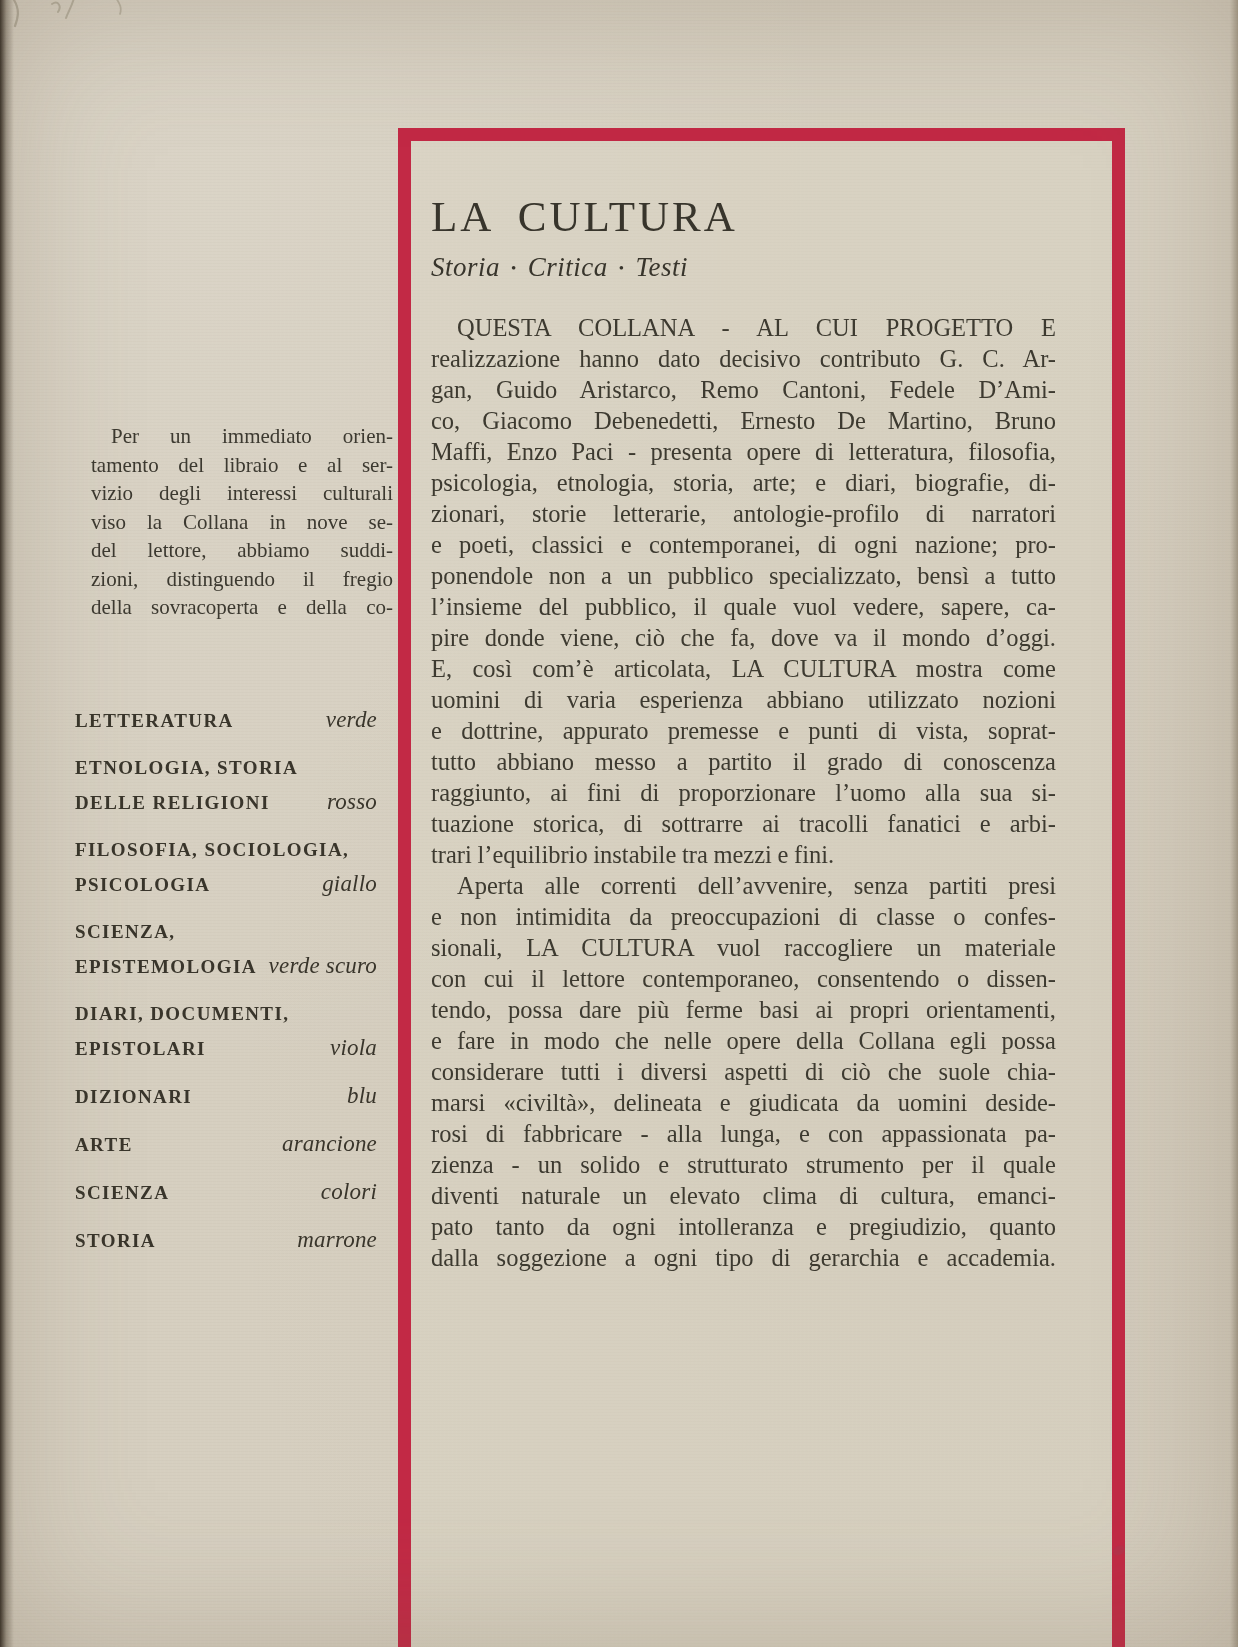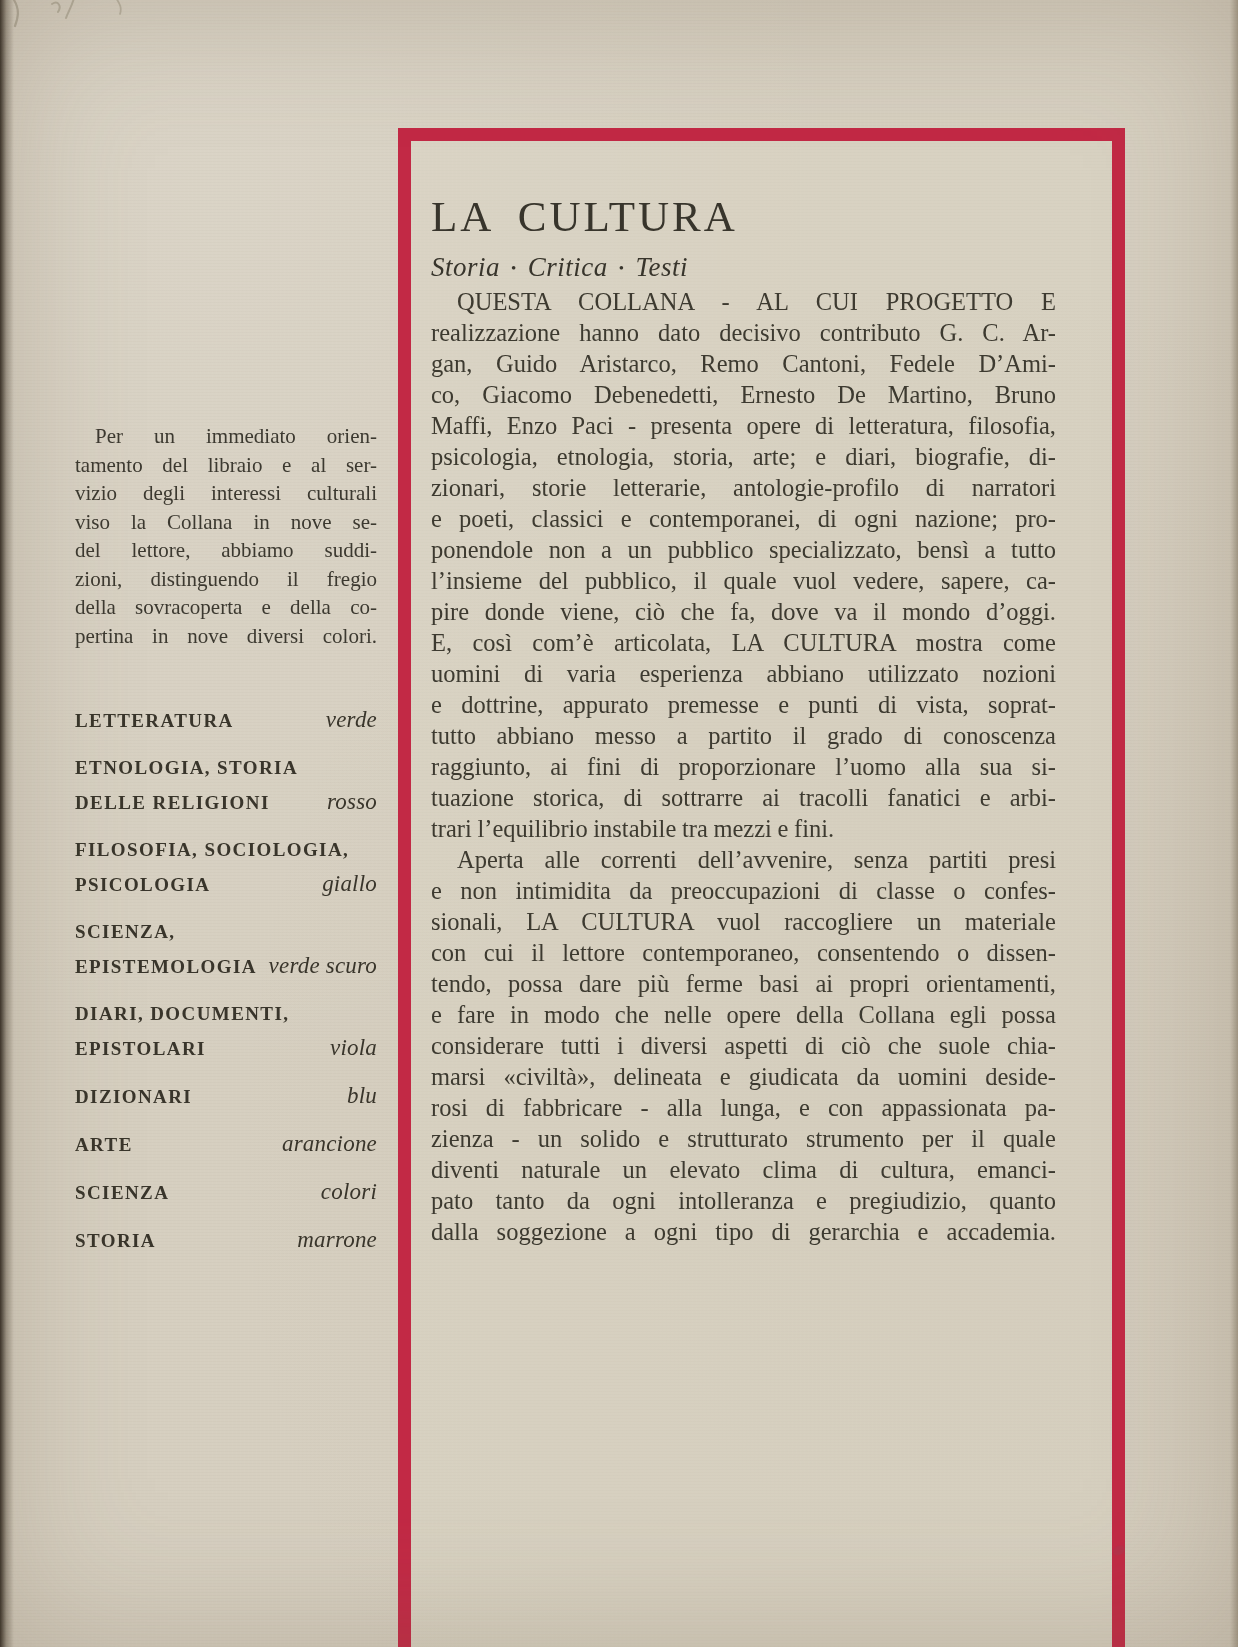--- a/index.html
+++ b/index.html
@@ -27,21 +27,21 @@
     background:linear-gradient(90deg, rgba(35,28,20,.9), rgba(55,45,32,.35) 45%, rgba(55,45,32,0));
   }
   .right-edge{
     position:absolute;right:0;top:0;bottom:0;width:8px;
     background:linear-gradient(270deg, rgba(95,82,60,.38), rgba(95,82,60,0));
   }
   .pencil{position:absolute;left:8px;top:-4px;opacity:.5;}
 
   
   .intro{
-    position:absolute;left:75px;top:422px;width:302px;
+    position:absolute;left:91px;top:422px;width:302px;
     font-size:21px;line-height:28.5px;color:#3c3930;
   }
   .intro .line{text-align:justify;text-align-last:justify;text-justify:inter-word;word-spacing:-1px;}
   .intro .line.first{text-indent:20px;}
 
   .sections{position:absolute;left:75px;top:703px;width:302px;color:#363228;}
   .section{margin-bottom:13px;}
   .section-line{line-height:34px;}
   .caps{
     font-size:19px;font-weight:bold;letter-spacing:1.4px;color:#39352b;
@@ -62,21 +62,21 @@
     font-size:43px;line-height:48px;color:#38352c;
     letter-spacing:3px;word-spacing:12px;
   }
   .subtitle{
     margin-top:8px;font-size:27px;line-height:36px;font-style:italic;
     letter-spacing:.5px;color:#38352c;
   }
   .subtitle .dot{
     font-style:normal;font-size:15px;vertical-align:3px;margin:0 11px;color:#38352c;
   }
-  .body-text{font-size:24.5px;line-height:31px;color:#3d3a30;}
+  .body-text{margin-top:26px;font-size:24.5px;line-height:31px;color:#3d3a30;}
   .body-line{text-align:justify;text-align-last:justify;text-justify:inter-word;word-spacing:-.5px;}
   .body-line.indent{text-indent:26px;}
   .body-line.no-flush{text-align-last:left;}
 
   .red-speck{
     position:absolute;left:1113px;top:1546px;width:12px;height:9px;
     background:#b5314b;border-radius:60% 40% 55% 45%;transform:rotate(-22deg);opacity:.92;
   }
 </style>
 </head>
@@ -94,21 +94,20 @@
 </svg>
 
 <div class="intro" id="intro-host">
     <div class="line first">Per un immediato orien-</div>
     <div class="line">tamento del libraio e al ser-</div>
     <div class="line">vizio degli interessi culturali</div>
     <div class="line">viso la Collana in nove se-</div>
     <div class="line">del lettore, abbiamo suddi-</div>
     <div class="line">zioni, distinguendo il fregio</div>
     <div class="line">della sovracoperta e della co-</div>
-    <div class="line last">pertina in nove diversi colori.</div>
   </div>
 
 <div class="sections" id="sections-host">
     <div class="section">
       <div class="section-row">
         <span class="caps">LETTERATURA</span>
         <span class="color-word">verde</span>
       </div>
     </div>
     <div class="section">

